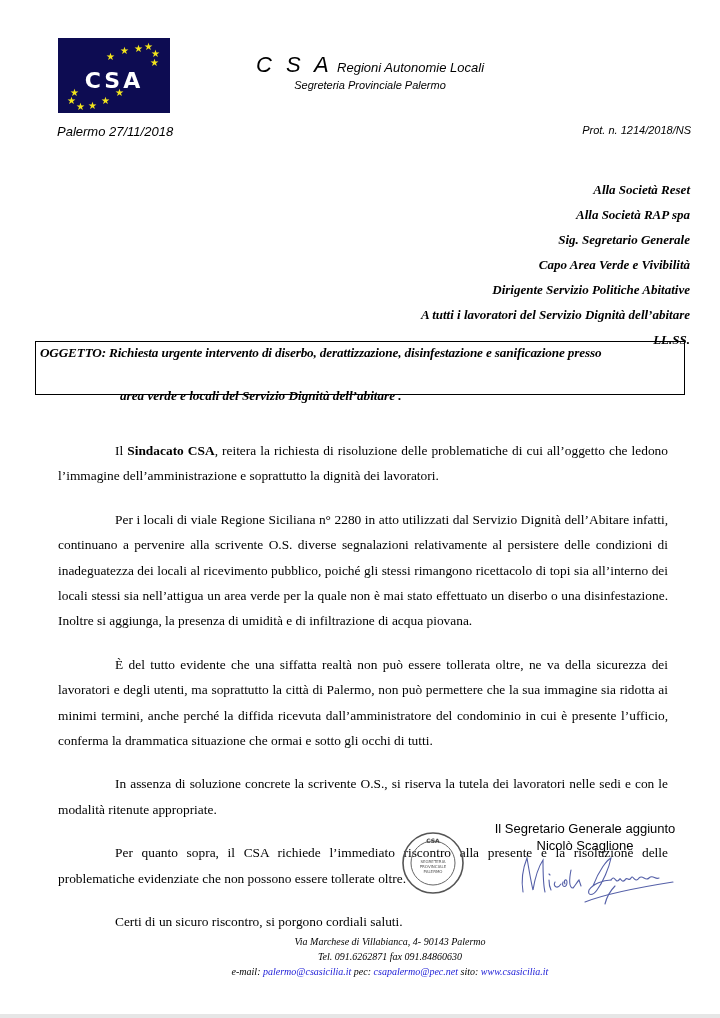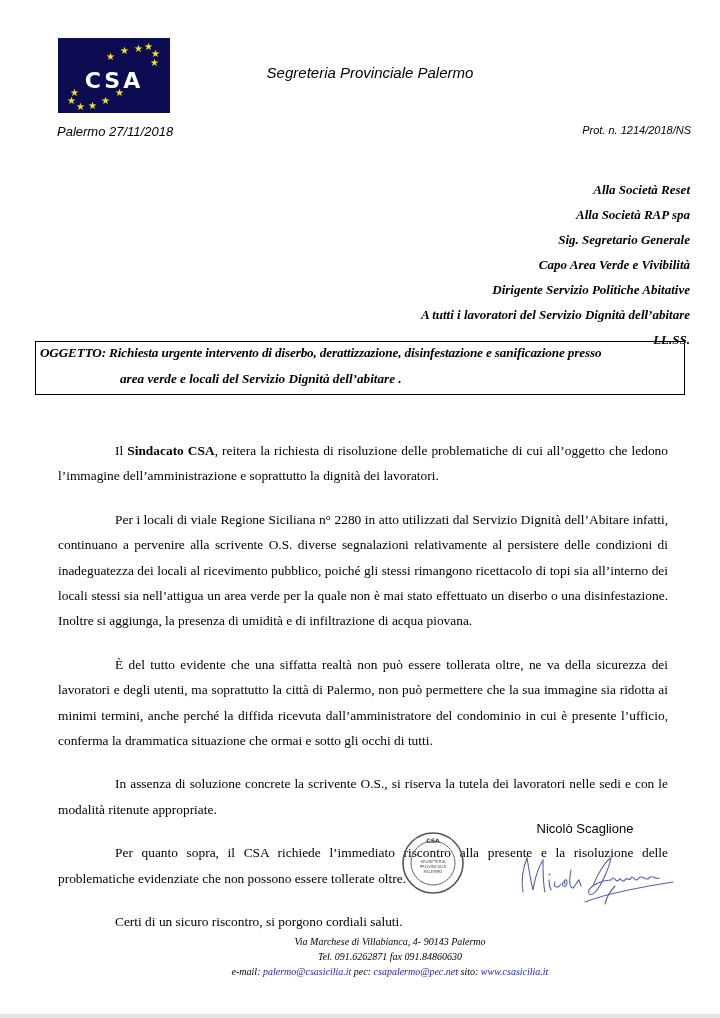--- a/index.html
+++ b/index.html
@@ -7,31 +7,31 @@
   .page { position:absolute; left:0; top:0; width:720px; height:1014px; background:#fff; }
   .bottom-band { position:absolute; left:0; top:1014px; width:720px; height:4px; background:#e6e6e6; }
 
   .logo { position:absolute; left:58px; top:38px; width:112px; height:75px; background:#0d0c52; }
   .logo svg { display:block; }
 
   .org { position:absolute; left:250px; top:52px; width:240px; text-align:center; font-family:"Liberation Sans", sans-serif; font-style:italic; }
   .org .big { font-size:22px; letter-spacing:4px; }
   .org .small { font-size:13px; }
   .org .line1 { white-space:nowrap; }
-  .org .line2 { font-size:15px; margin-top:12px; }
+  .org .line2 { font-size:11px; margin-top:1px; }
 
   .date { position:absolute; left:57px; top:124px; font-family:"Liberation Sans", sans-serif; font-style:italic; font-size:13px; }
   .prot { position:absolute; right:29px; top:124px; font-family:"Liberation Sans", sans-serif; font-style:italic; font-size:11px; }
 
   .recipients { position:absolute; right:30px; top:182px; text-align:right; font-family:"Liberation Serif", serif; font-style:italic; font-weight:bold; font-size:13px; }
   .recipients div { height:25px; line-height:16px; }
 
   .subject { position:absolute; left:35px; top:341px; width:648px; height:52px; border:1px solid #000; font-family:"Liberation Serif", serif; font-style:italic; font-weight:bold; font-size:13.2px; }
   .subject .l1 { position:absolute; left:4px; top:3px; white-space:nowrap; letter-spacing:-0.15px; }
-  .subject .l2 { position:absolute; left:84px; top:29px; white-space:nowrap;text-align:right; }
+  .subject .l2 { position:absolute; left:84px; top:46px; white-space:nowrap;text-align:right; }
 
   .body { position:absolute; left:40px; top:420px; width:646px; font-family:"Liberation Serif", serif; font-size:13.4px; line-height:25.4px; text-align:justify; }
   .body p { margin:18px; text-indent:57px; }
   .body b { font-weight:bold; }
 
   .sig-title { position:absolute; left:480px; top:820px; width:210px; text-align:center; font-family:"Liberation Sans", sans-serif; font-size:13px; line-height:17px; }
   .seal { position:absolute; left:400px; top:830px; width:66px; height:66px; }
   .signature { position:absolute; left:515px; top:850px; width:165px; height:55px; }
 
   .footer { position:absolute; left:160px; top:934px; width:460px; text-align:center; font-family:"Liberation Serif", serif; font-style:italic; font-size:10px; line-height:15px; }
@@ -56,20 +56,24 @@
         <text x="18" y="72" font-size="10">★</text>
         <text x="30" y="71" font-size="10">★</text>
         <text x="43" y="66" font-size="10">★</text>
         <text x="57" y="58" font-size="10">★</text>
       </g>
       <text x="56" y="50" text-anchor="middle" fill="#ffffff" font-family="DejaVu Sans, sans-serif" font-weight="bold" font-size="22" letter-spacing="3">CSA</text>
     </svg>
   </div>
 
   <div class="org">
+    <div class="line1">
+      <span class="big">C S A</span>
+      <span class="small">Regioni Autonomie Locali</span>
+    </div>
     <div class="line2">Segreteria Provinciale Palermo</div>
   </div>
 
   <div class="date">Palermo 27/11/2018</div>
   <div class="prot">Prot. n. 1214/2018/NS</div>
 
   <div class="recipients">
     <div>Alla  Società Reset</div>
     <div>Alla Società RAP spa</div>
     <div>Sig. Segretario Generale</div>
@@ -87,20 +91,21 @@
   <div class="body">
     <p><span>Il </span><b>Sindacato CSA</b><span>, reitera la richiesta di risoluzione delle problematiche di cui all’oggetto che ledono l’immagine dell’amministrazione e soprattutto la dignità dei lavoratori.</span></p>
     <p>Per i locali di viale Regione Siciliana n° 2280 in atto utilizzati dal Servizio Dignità dell’Abitare  infatti, continuano a pervenire alla scrivente O.S. diverse segnalazioni  relativamente al persistere delle condizioni di inadeguatezza dei locali al  ricevimento pubblico, poiché gli stessi rimangono ricettacolo di topi sia all’interno dei locali stessi sia nell’attigua un area verde per la quale non è  mai stato effettuato un diserbo o una disinfestazione. Inoltre si aggiunga, la presenza di umidità e di infiltrazione di acqua piovana.</p>
     <p>È del tutto evidente che una siffatta realtà non può essere tollerata oltre, ne va della sicurezza dei lavoratori e degli utenti, ma soprattutto la città di Palermo, non può permettere che la sua immagine sia ridotta ai minimi termini, anche perché la diffida ricevuta dall’amministratore del condominio in cui è presente l’ufficio, conferma la drammatica situazione che ormai e sotto gli occhi di tutti.</p>
     <p>In assenza di soluzione concrete la scrivente O.S., si riserva la tutela dei lavoratori nelle sedi e con le modalità ritenute appropriate.</p>
     <p>Per  quanto sopra, il  CSA richiede l’immediato riscontro alla presente e la risoluzione delle problematiche evidenziate che non possono essere tollerate oltre.</p>
     <p>Certi di un sicuro riscontro, si porgono cordiali saluti.</p>
   </div>
 
   <div class="sig-title">
+    <div>Il Segretario Generale aggiunto</div>
     <div>Nicolò Scaglione</div>
   </div>
 
   <svg class="seal" viewBox="0 0 66 66">
     <circle cx="33" cy="33" r="30" fill="none" stroke="#555" stroke-width="1.6"></circle>
     <circle cx="33" cy="33" r="22" fill="none" stroke="#666" stroke-width="1"></circle>
     <text x="33" y="13" text-anchor="middle" font-family="DejaVu Sans, sans-serif" font-size="6" font-weight="bold" fill="#444">CSA</text>
     <text x="33" y="33" text-anchor="middle" font-family="DejaVu Sans, sans-serif" font-size="4" fill="#555">SEGRETERIA</text>
     <text x="33" y="38" text-anchor="middle" font-family="DejaVu Sans, sans-serif" font-size="4" fill="#555">PROVINCIALE</text>
     <text x="33" y="43" text-anchor="middle" font-family="DejaVu Sans, sans-serif" font-size="4" fill="#555">PALERMO</text>

